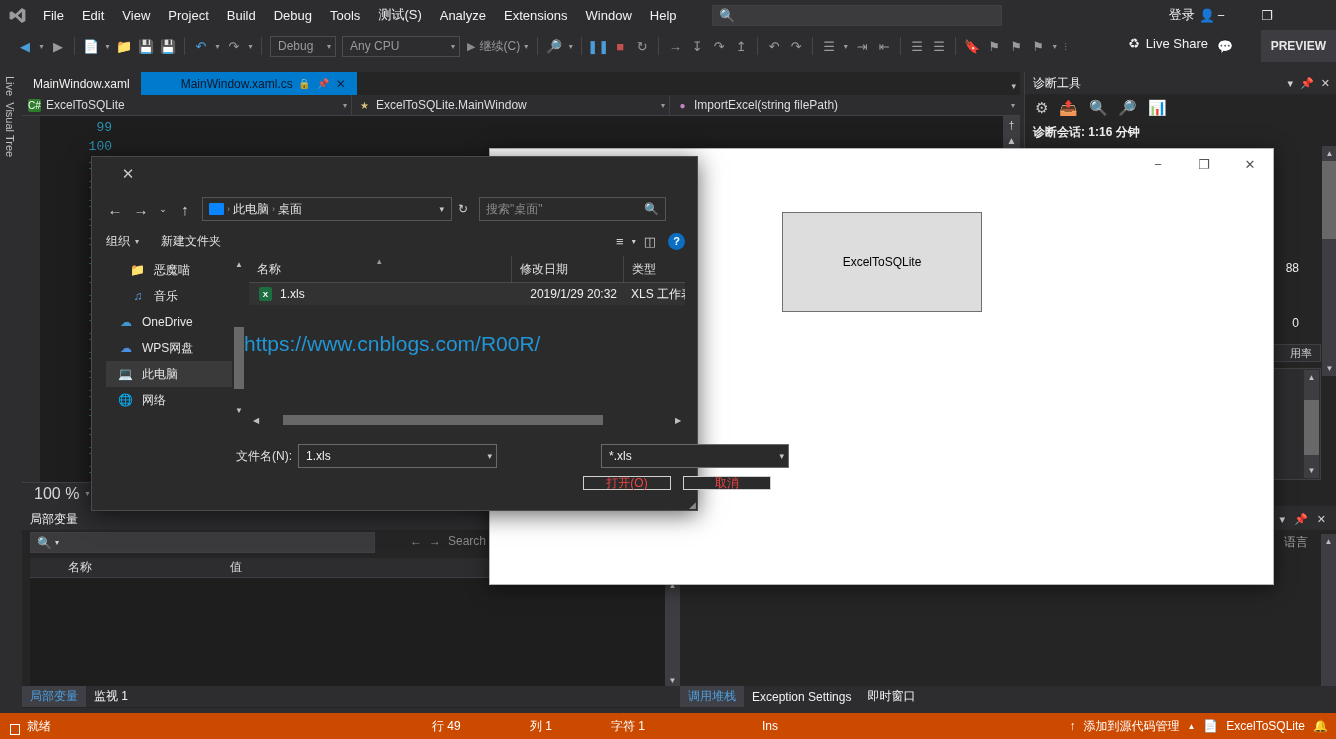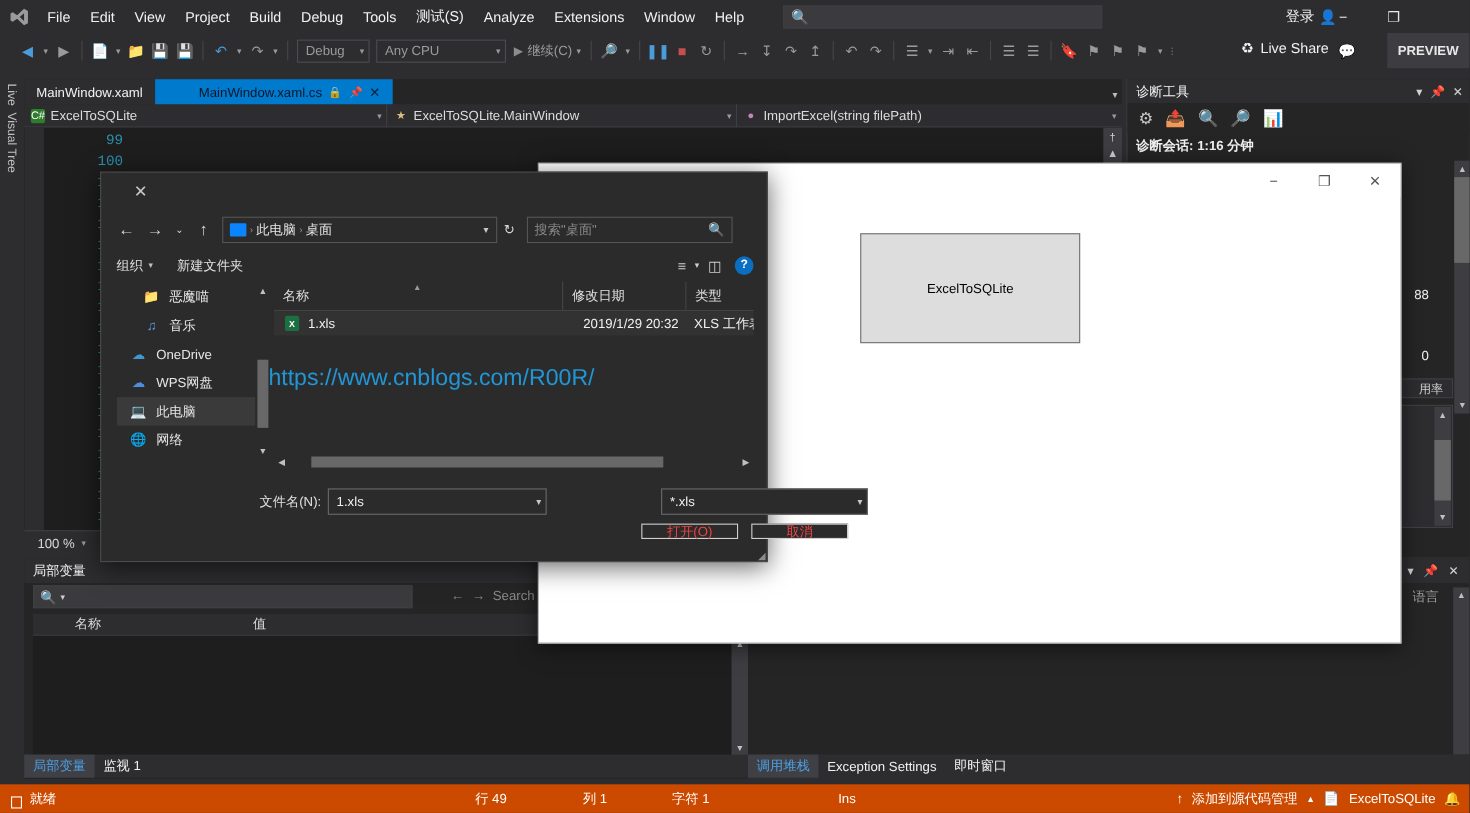--- a/index.html
+++ b/index.html
@@ -77,21 +77,21 @@
 
   
   .editor { position:absolute; left:22px; top:116px; width:998px; height:366px; background:#1e1e1e; overflow:hidden;}
   .gutter-indicator { position:absolute; left:0; top:0; width:18px; height:366px; background:#2d2d30;}
   .linenos { position:absolute; left:18px; top:0; width:72px; padding-top:2px; text-align:right; font-family:"Liberation Mono", monospace; font-size:13px; color:#2b91af; line-height:19px;}
   .codearea { position:absolute; left:100px; top:2px; font-family:"Liberation Mono", monospace; font-size:13px; line-height:19px; white-space:pre;}
   .c-plain{color:#dcdcdc;} .c-com{color:#57a64a;} .c-punc{color:#dcdcdc;}
   .ed-split { position:absolute; right:0; top:0; width:17px; height:366px; background:#3e3e42;}
   .ed-split .grip { margin:4px auto; width:11px; height:11px; color:#d0d0d0; font-size:10px; text-align:center;}
   .zoombar { position:absolute; left:22px; top:482px; width:998px; height:22px; background:#2d2d30; border-top:1px solid #3f3f46; display:flex; align-items:center;}
-  .zoombar .zv { font-size:12px; color:#d8d8d8; padding:0 6px 0 12px; }
+  .zoombar .zv { font-size:16px; color:#d8d8d8; padding:0 6px 0 12px; }
   .zoombar .zc { font-size:8px; color:#9a9a9c; }
 
   
   .locals { position:absolute; left:22px; top:508px; width:658px; height:200px; background:#252526;}
   .panel-title { height:22px; display:flex; align-items:center; padding:0 8px; font-size:12px; color:#f1f1f1; background:#2d2d30;}
   .srchrow { position:absolute; left:8px; top:24px; width:345px; height:21px; background:#3b3b3e; border:1px solid #3f3f46; display:flex; align-items:center; padding:0 4px 0 6px;}
   .srchrow .ph { flex:1; color:#a0a0a0; font-size:12px;}
   .srchrow .mag { color:#d0d0d0; font-size:12px; }
   .srchrow .cc { color:#d0d0d0; font-size:8px; padding-left:3px;}
   .dsrch { position:absolute; left:388px; top:26px; display:flex; align-items:center; gap:7px; font-size:12px; color:#8a8a8a;}

